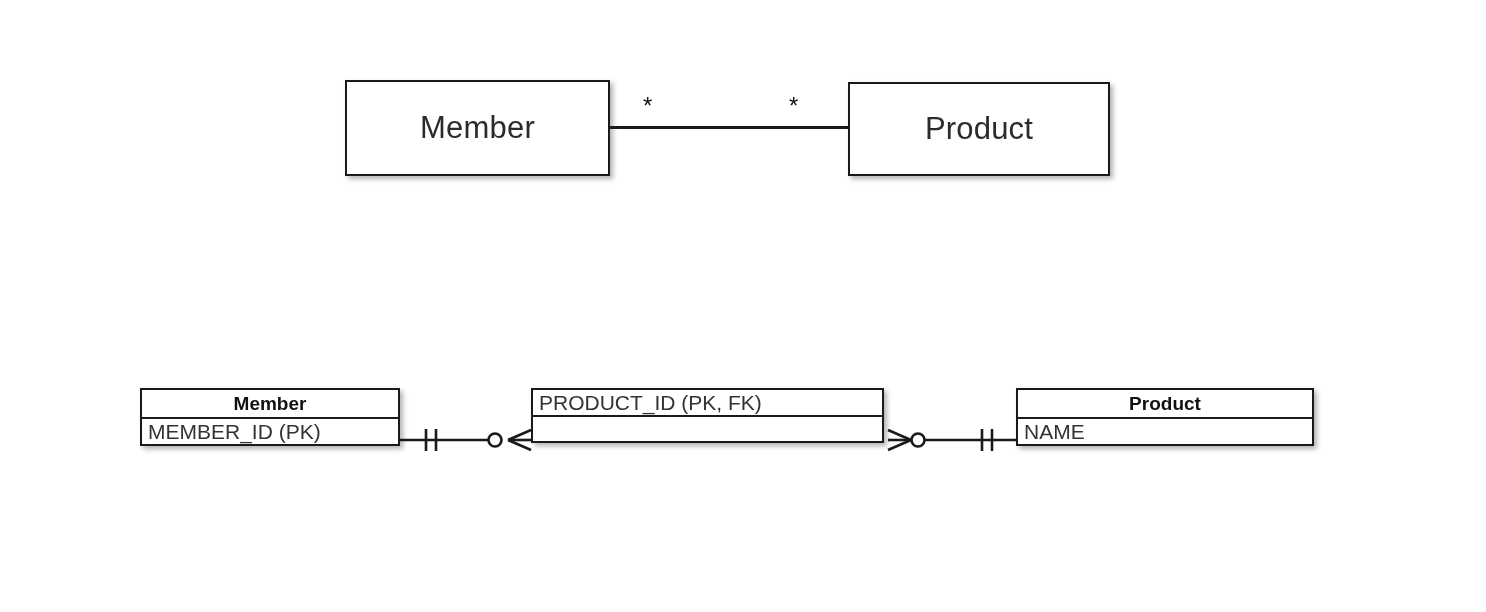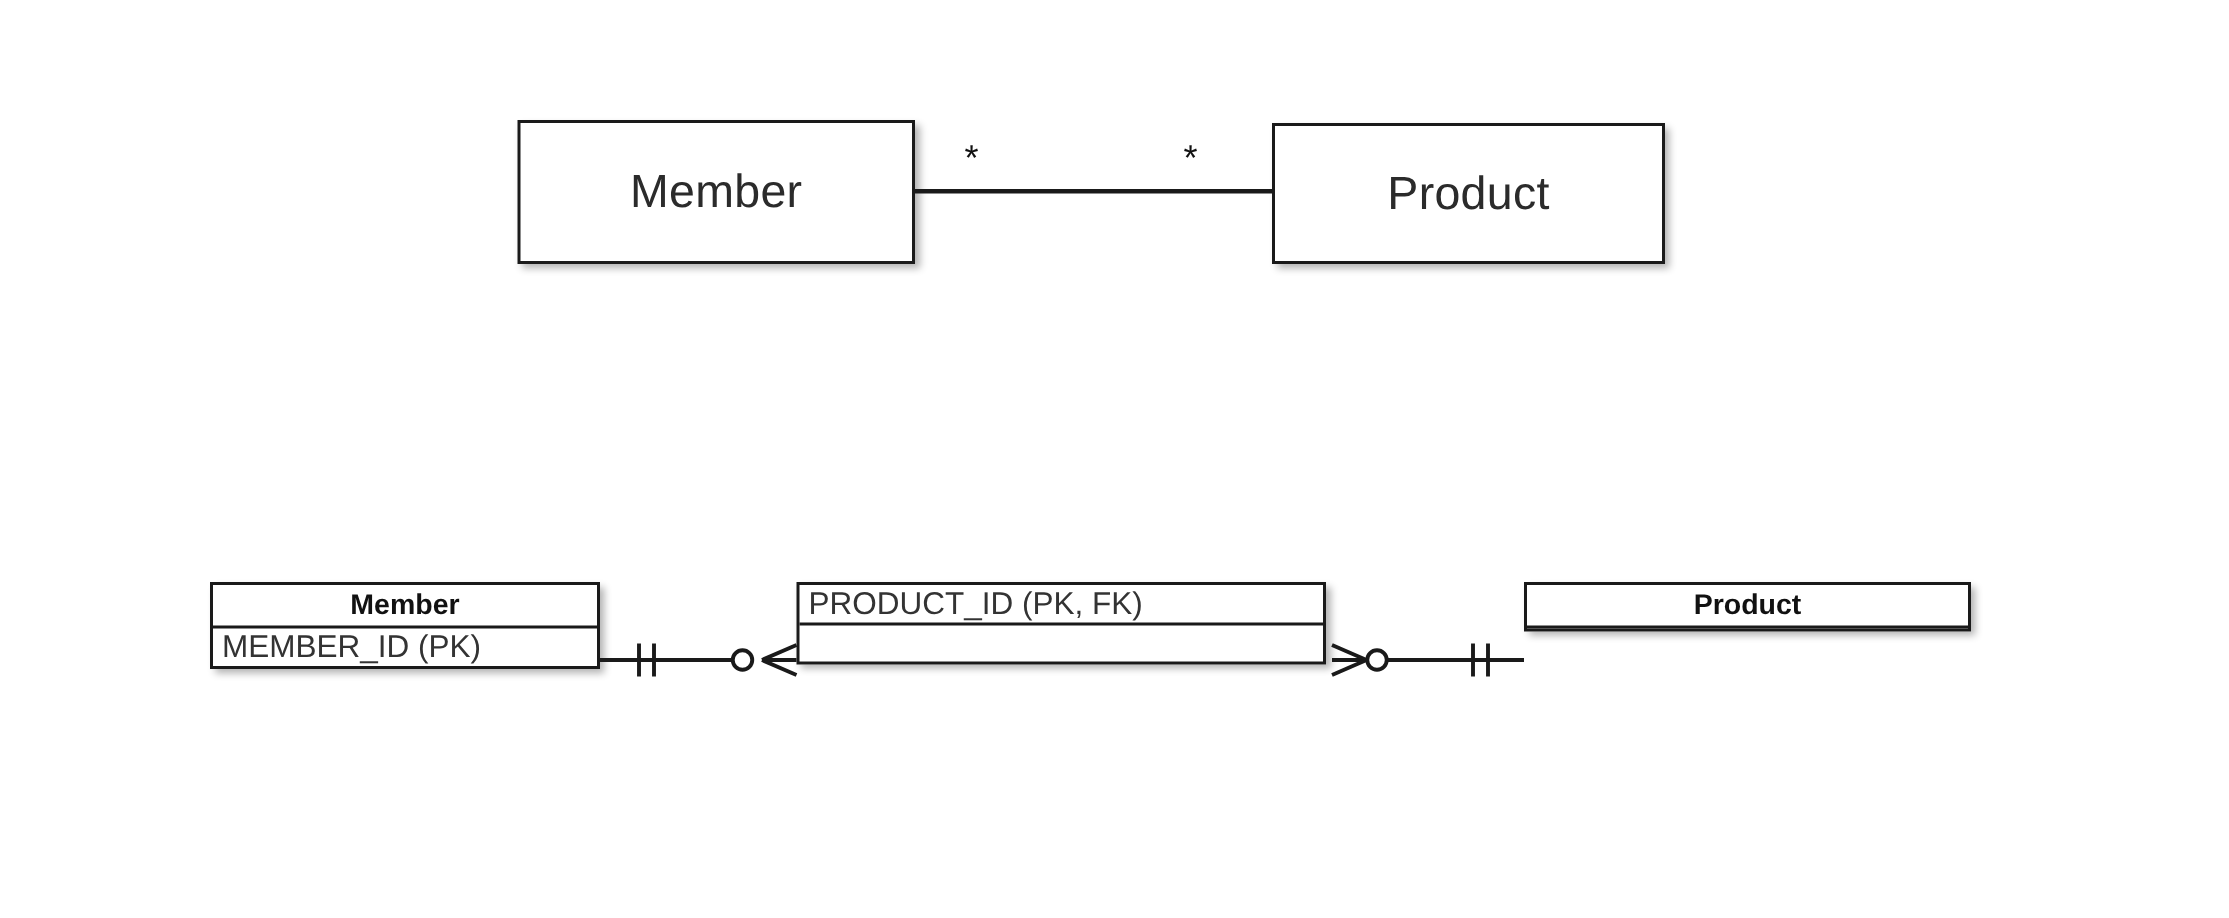--- a/index.html
+++ b/index.html
@@ -134,20 +134,23 @@
 
   <div class="uml-box er-table" style="left:531px; top:388px; width:353px;">
     <div class="er-section">
       <div class="er-attr">PRODUCT_ID (PK, FK)</div>
     </div>
     <div class="er-section empty"></div>
   </div>
 
   <div class="uml-box er-table" style="left:1016px; top:388px; width:298px;">
     <div class="er-header">Product</div>
+    <div class="er-section">
+      <div class="er-attr">NAME</div>
+    </div>
   </div>
 
   <svg class="connector" style="left:400px; top:415px;" width="135" height="50" viewBox="0 0 135 50">
     <g stroke="#1a1a1a" stroke-width="2.6" fill="none" stroke-linecap="butt">
 
       <line x1="0" y1="25" x2="89" y2="25"></line>
 
       <line x1="26" y1="14" x2="26" y2="36"></line>
       <line x1="36" y1="14" x2="36" y2="36"></line>
 

